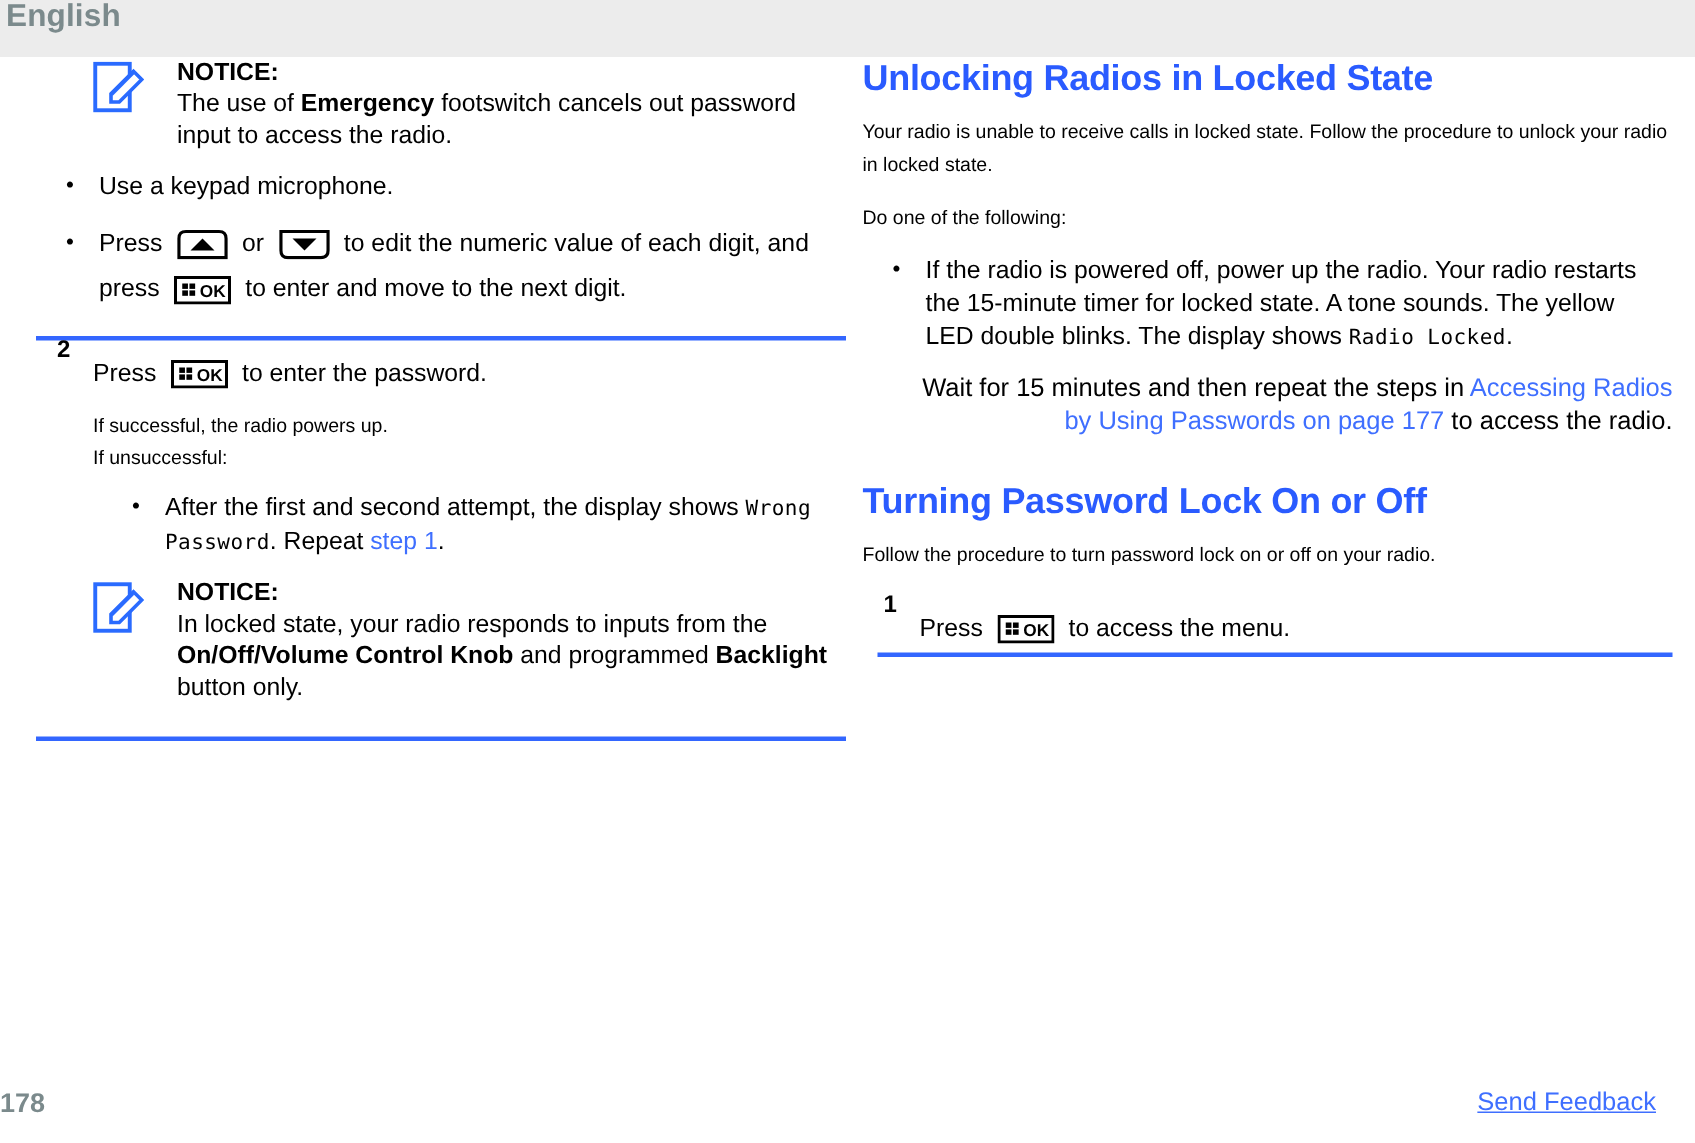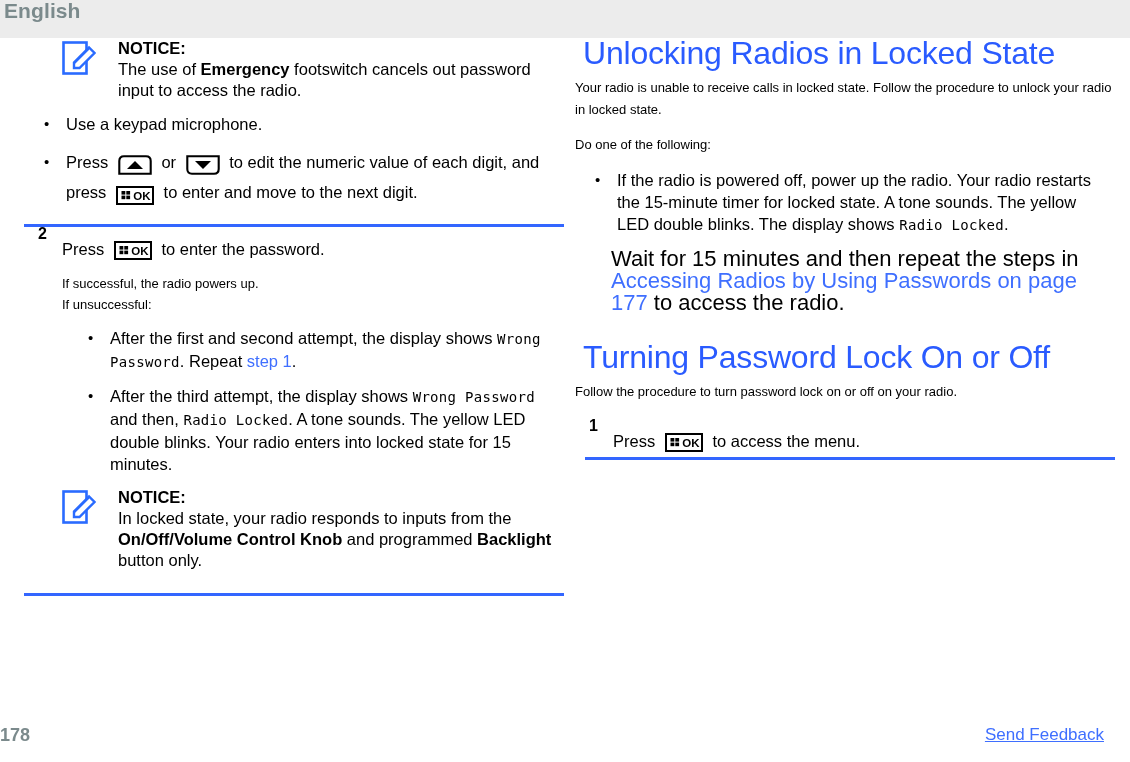--- a/index.html
+++ b/index.html
@@ -51,23 +51,23 @@
     position: absolute;
     top: 0;
     width: 540px;
   }
   .col-left  { left: 24px; }
   .col-right { left: 575px; }
 
   
   h2.sec-title {
     color: #2a5bff;
-    font-size: 32px;
-    font-weight: normal;
-    margin: 0 0 9px 8px;
+    font-size: 24px;
+    font-weight: bold;
+    margin: 0 0 9px 0;
     line-height: 30px;
     letter-spacing: -0.2px;
   }
   .sec-title.second { margin-top: 28px; }
 
   
   p.body {
     font-size: 13px;
     line-height: 22px;
     margin: 0 0 13px 0;
@@ -190,23 +190,24 @@
     color: #7b8a8c;
   }
   .footer-feedback {
     position: absolute;
     right: 26px;
     bottom: 5px;
     font-size: 17px;
     color: #3f6fff;
   }
   .sub-para {
-    font-size: 22px;
+    font-size: 17px;
     line-height: 22px;
     margin: 0 0 12px 36px;
+    text-align: right;
   }
 </style>
 </head>
 <body>
 
 <div class="page">
 
   <div class="header-band">
     <div class="header-lang">English</div>
   </div>
@@ -286,23 +287,20 @@
         </p>
         <p class="body" style="margin-bottom:10px; line-height:21px;">
           <span>If successful, the radio powers up.</span><br>
           <span>If unsuccessful:</span>
         </p>
 
         <ul class="bl indent-left">
           <li>
             <span>After the first and second attempt, the display shows </span><span class="mono">Wrong Password</span><span>. Repeat </span><a class="link" href="#">step 1</a><span>.</span>
           </li>
-          <li>
-            <span>After the third attempt, the display shows </span><span class="mono">Wrong Password</span><span> and then, </span><span class="mono">Radio Locked</span><span>. A tone sounds. The yellow LED double blinks. Your radio enters into locked state for 15 minutes.</span>
-          </li>
         </ul>
 
         <div class="notice" style="padding-left:0px; margin-top:6px;">
           <span class="notice-icon">
             <svg width="34" height="36" viewBox="0 0 34 36" xmlns="http://www.w3.org/2000/svg">
               <rect x="1.5" y="1.5" width="23" height="31" fill="none" stroke="#2a6bff" stroke-width="2.6"></rect>
               <path d="M12 27 L12 21.5 L27 6.5 L32.5 12 L17.5 27 Z" fill="#ffffff" stroke="#2a6bff" stroke-width="2.4" stroke-linejoin="miter"></path>
               <line x1="12.6" y1="22.2" x2="26.9" y2="7.9" stroke="#2a6bff" stroke-width="1.6"></line>
             </svg>
           </span>

